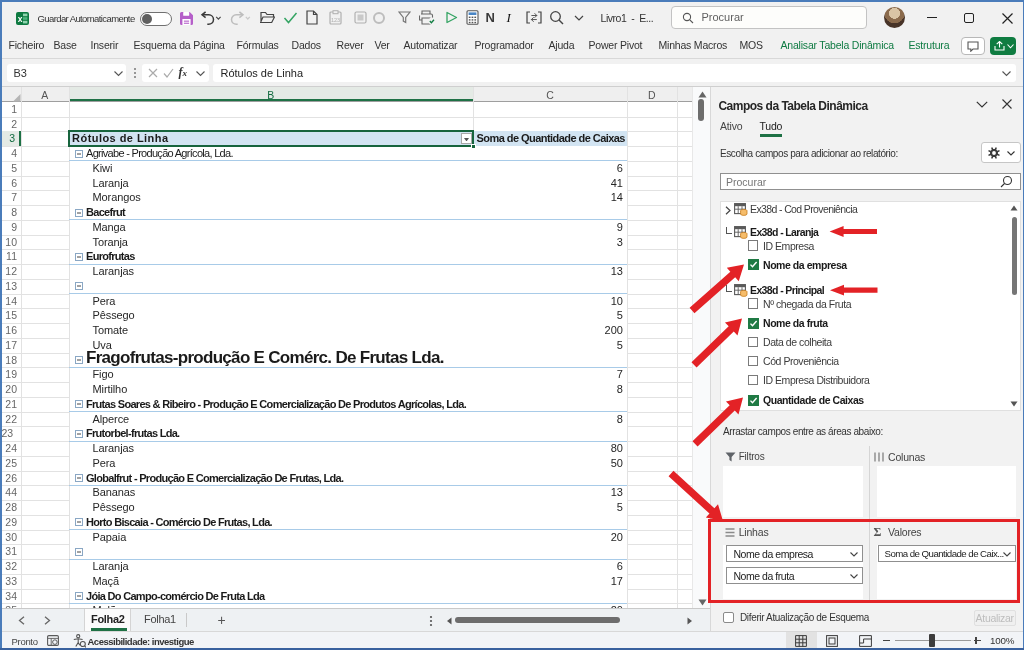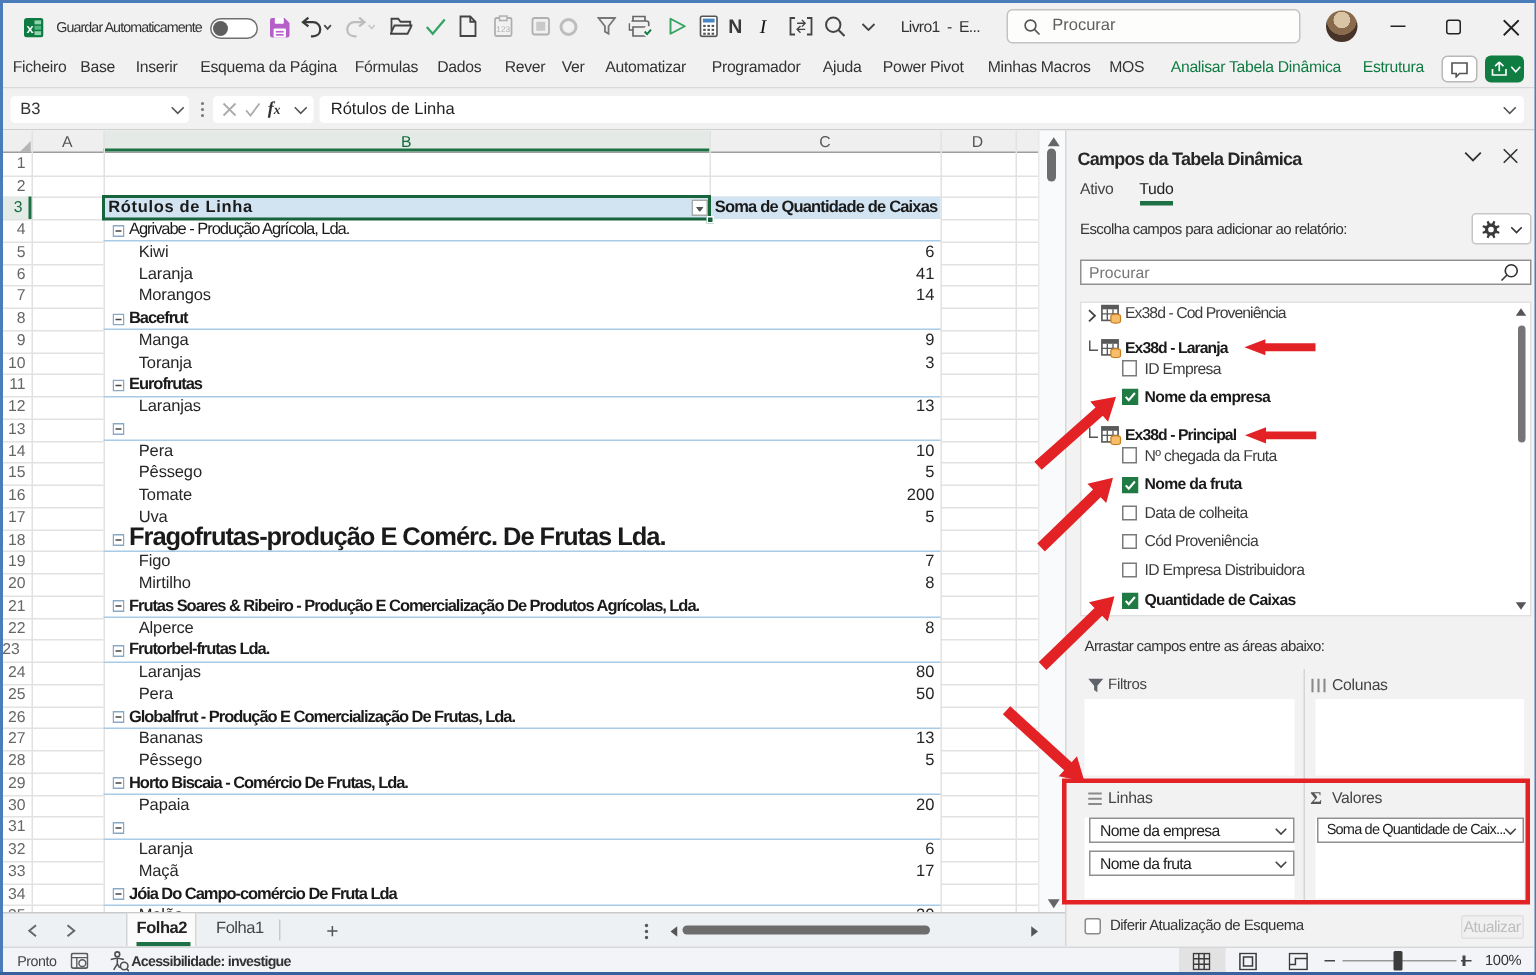--- a/index.html
+++ b/index.html
@@ -274,21 +274,21 @@
 <div class="abs" style="left:0;top:250.80px;width:19.5px;height:14.75px;font-size:10.5px;color:#666;text-align:right;padding-right:4px;line-height:14.75px">17</div>
 <div class="abs" style="left:0;top:265.55px;width:19.5px;height:14.75px;font-size:10.5px;color:#666;text-align:right;padding-right:4px;line-height:14.75px">18</div>
 <div class="abs" style="left:0;top:280.30px;width:19.5px;height:14.75px;font-size:10.5px;color:#666;text-align:right;padding-right:4px;line-height:14.75px">19</div>
 <div class="abs" style="left:0;top:295.05px;width:19.5px;height:14.75px;font-size:10.5px;color:#666;text-align:right;padding-right:4px;line-height:14.75px">20</div>
 <div class="abs" style="left:0;top:309.80px;width:19.5px;height:14.75px;font-size:10.5px;color:#666;text-align:right;padding-right:4px;line-height:14.75px">21</div>
 <div class="abs" style="left:0;top:324.55px;width:19.5px;height:14.75px;font-size:10.5px;color:#666;text-align:right;padding-right:4px;line-height:14.75px">22</div>
 <div class="abs" style="left:0;top:339.30px;width:19.5px;height:14.75px;font-size:10.5px;color:#666;padding-right:4px;line-height:14.75px">23</div>
 <div class="abs" style="left:0;top:354.05px;width:19.5px;height:14.75px;font-size:10.5px;color:#666;text-align:right;padding-right:4px;line-height:14.75px">24</div>
 <div class="abs" style="left:0;top:368.80px;width:19.5px;height:14.75px;font-size:10.5px;color:#666;text-align:right;padding-right:4px;line-height:14.75px">25</div>
 <div class="abs" style="left:0;top:383.55px;width:19.5px;height:14.75px;font-size:10.5px;color:#666;text-align:right;padding-right:4px;line-height:14.75px">26</div>
-<div class="abs" style="left:0;top:398.30px;width:19.5px;height:14.75px;font-size:10.5px;color:#666;text-align:right;padding-right:4px;line-height:14.75px">27</div>
+<div class="abs" style="left:0;top:398.30px;width:19.5px;height:14.75px;font-size:10.5px;color:#666;text-align:right;padding-right:4px;line-height:14.75px">44</div>
 <div class="abs" style="left:0;top:413.05px;width:19.5px;height:14.75px;font-size:10.5px;color:#666;text-align:right;padding-right:4px;line-height:14.75px">28</div>
 <div class="abs" style="left:0;top:427.80px;width:19.5px;height:14.75px;font-size:10.5px;color:#666;text-align:right;padding-right:4px;line-height:14.75px">29</div>
 <div class="abs" style="left:0;top:442.55px;width:19.5px;height:14.75px;font-size:10.5px;color:#666;text-align:right;padding-right:4px;line-height:14.75px">30</div>
 <div class="abs" style="left:0;top:457.30px;width:19.5px;height:14.75px;font-size:10.5px;color:#666;text-align:right;padding-right:4px;line-height:14.75px">31</div>
 <div class="abs" style="left:0;top:472.05px;width:19.5px;height:14.75px;font-size:10.5px;color:#666;text-align:right;padding-right:4px;line-height:14.75px">32</div>
 <div class="abs" style="left:0;top:486.80px;width:19.5px;height:14.75px;font-size:10.5px;color:#666;text-align:right;padding-right:4px;line-height:14.75px">33</div>
 <div class="abs" style="left:0;top:501.55px;width:19.5px;height:14.75px;font-size:10.5px;color:#666;text-align:right;padding-right:4px;line-height:14.75px">34</div>
 <div class="abs" style="left:0;top:516.30px;width:19.5px;height:14.75px;font-size:10.5px;color:#666;text-align:right;padding-right:4px;line-height:14.75px">35</div>
 <div class="abs" style="left:67.1px;top:44.30px;width:558.3px;height:14.75px;background:#d2e4f2"></div>
 <div class="abs" style="left:66.1px;top:43.30px;width:406.4px;height:16.75px;border:2px solid #17643d"></div>

